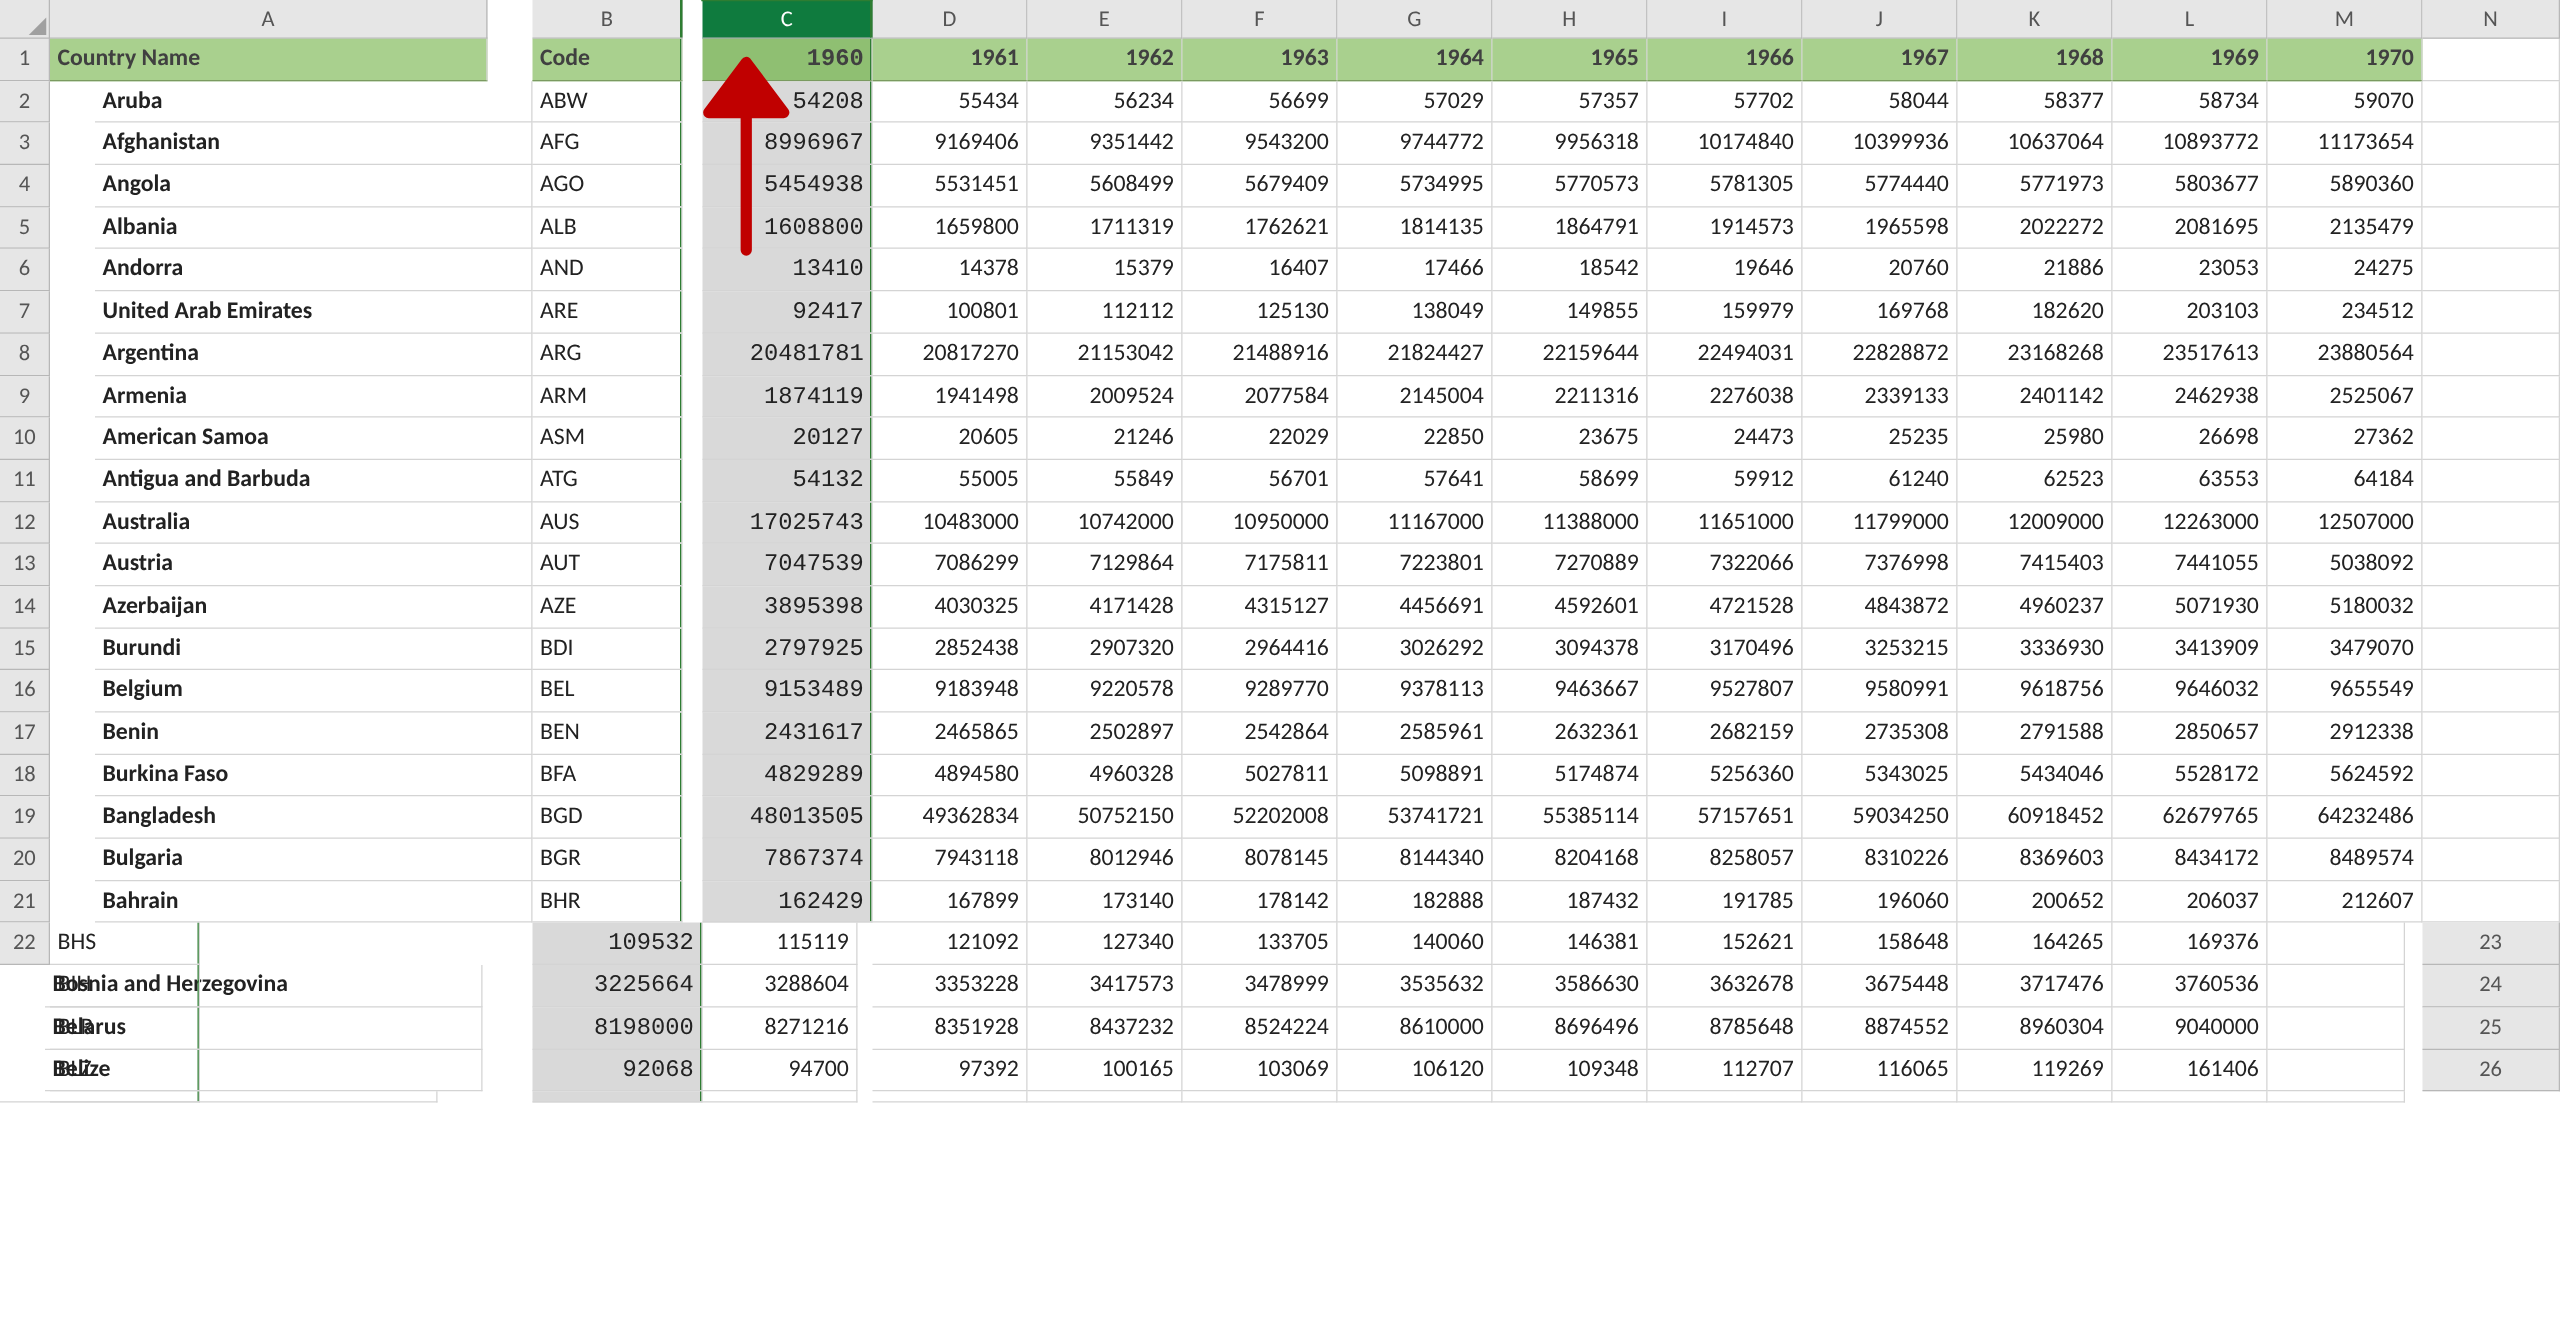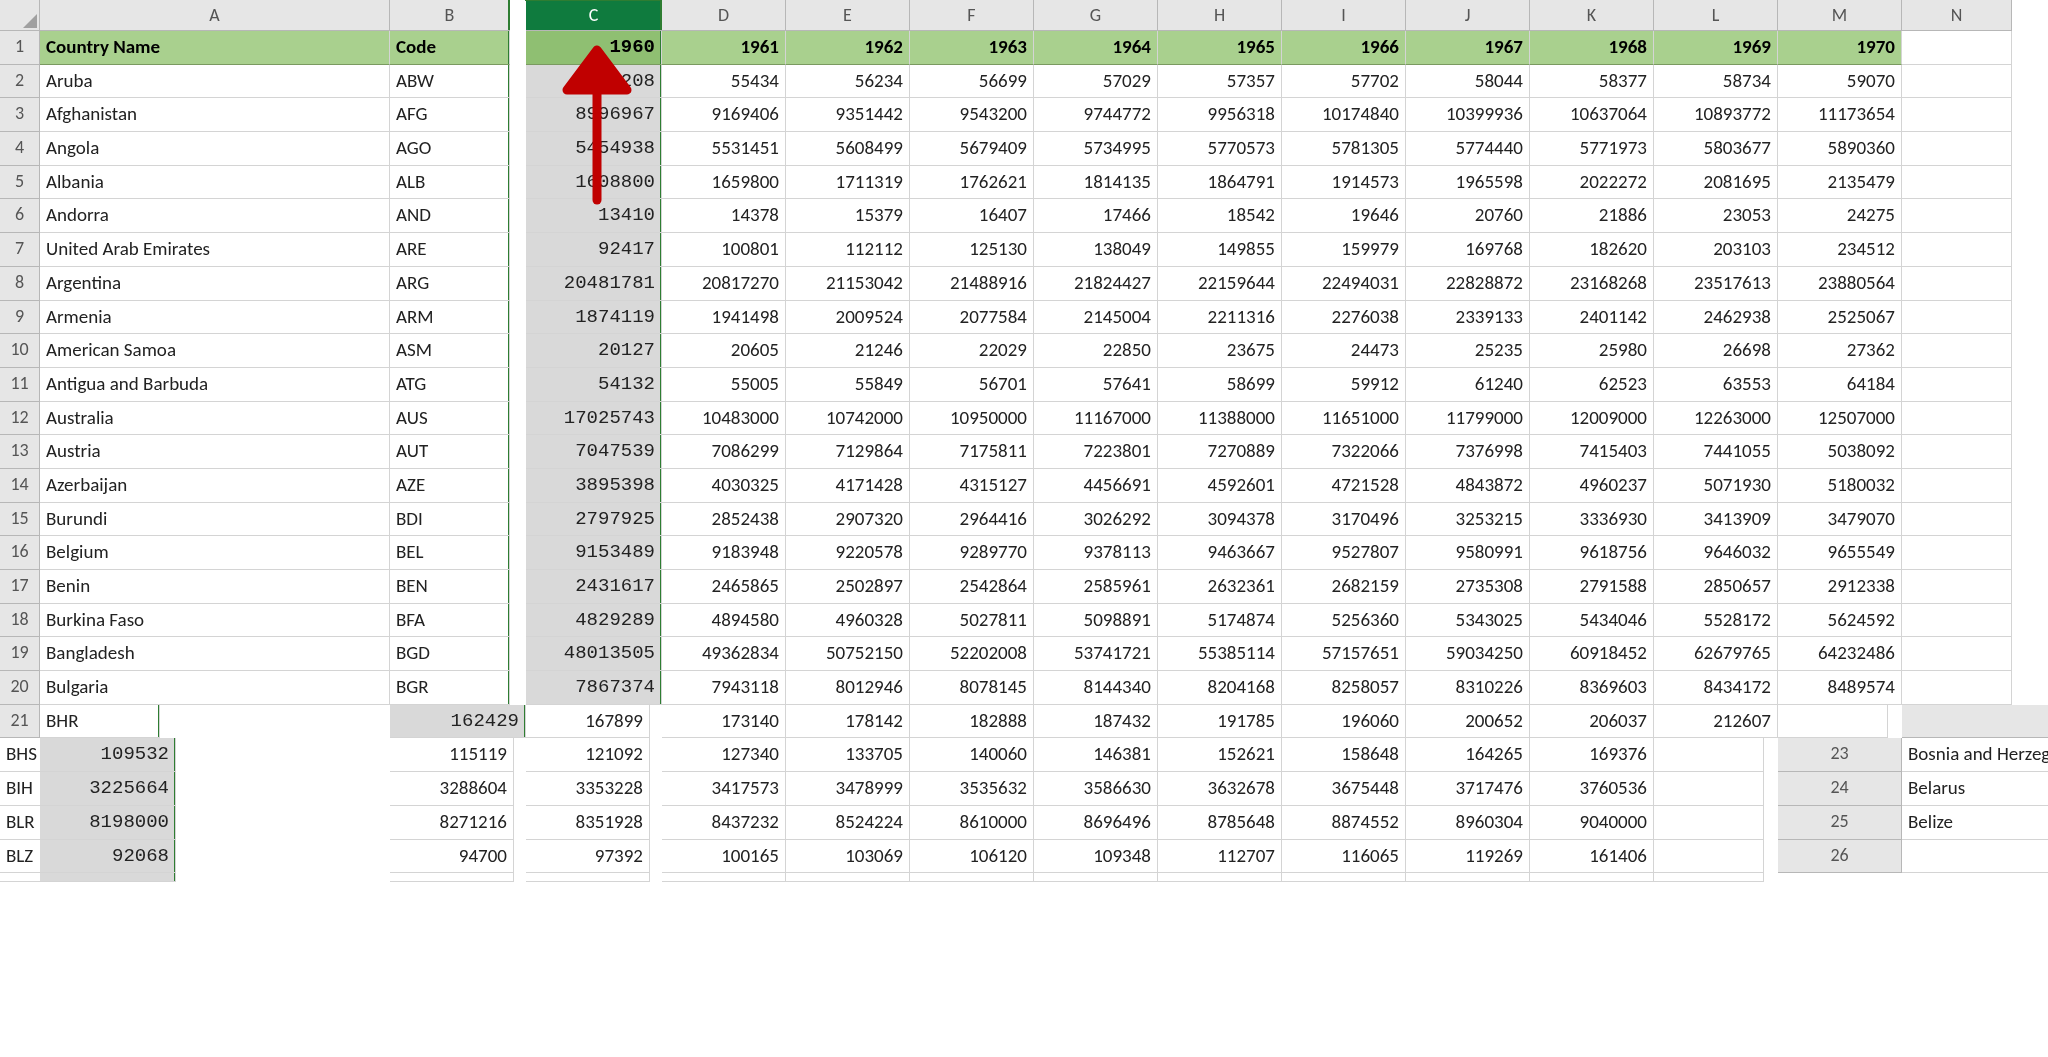--- a/index.html
+++ b/index.html
@@ -54,24 +54,24 @@
     border-bottom: 1px solid #d4d4d4;
     padding: 4px 6px;
     white-space: nowrap;
     overflow: hidden;
     font-size: 19px;
     line-height: 1.3;
   }
   .hdrow {
     background: #a9d08e;
     font-weight: 700;
-    color: #000000;
+    color: #404040;
     border-bottom: 1px solid #7a9a60;
   }
-  .bold { font-weight: 400; }
+  .bold { font-weight: 700; margin-left: 36px; }
   .num { text-align: right; }
   .selcol { background: #d9d9d9; font-family: Liberation Mono, monospace; }
   .hdrow.selcol { background: #8fbf72; }
   .colC { position: relative; }
   .colC::after {
     content: "";
     position: absolute;
     top: 0; bottom: 0; right: -1px;
     width: 2px;
     background: #2e7d32;
@@ -426,20 +426,21 @@
       <div class="cell num wF">8078145</div>
       <div class="cell num wG">8144340</div>
       <div class="cell num wH">8204168</div>
       <div class="cell num wI">8258057</div>
       <div class="cell num wJ">8310226</div>
       <div class="cell num wK">8369603</div>
       <div class="cell num wL">8434172</div>
       <div class="cell num wM">8489574</div>
       <div class="cell wN"></div>
       <div class="rowhdr">21</div>
+      <div class="cell bold wA">Bahrain</div>
       <div class="cell wB colCleft">BHR</div>
       <div class="cell num wC selcol colC">162429</div>
       <div class="cell num wD">167899</div>
       <div class="cell num wE">173140</div>
       <div class="cell num wF">178142</div>
       <div class="cell num wG">182888</div>
       <div class="cell num wH">187432</div>
       <div class="cell num wI">191785</div>
       <div class="cell num wJ">196060</div>
       <div class="cell num wK">200652</div>

